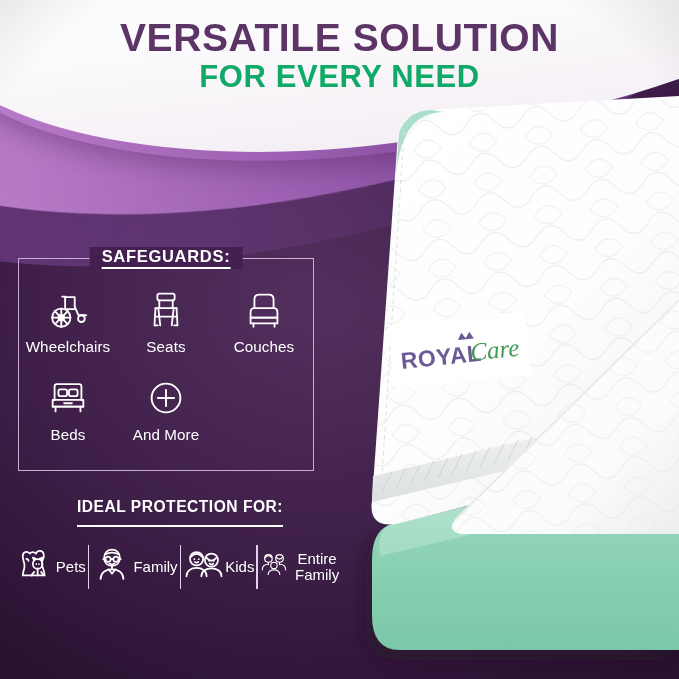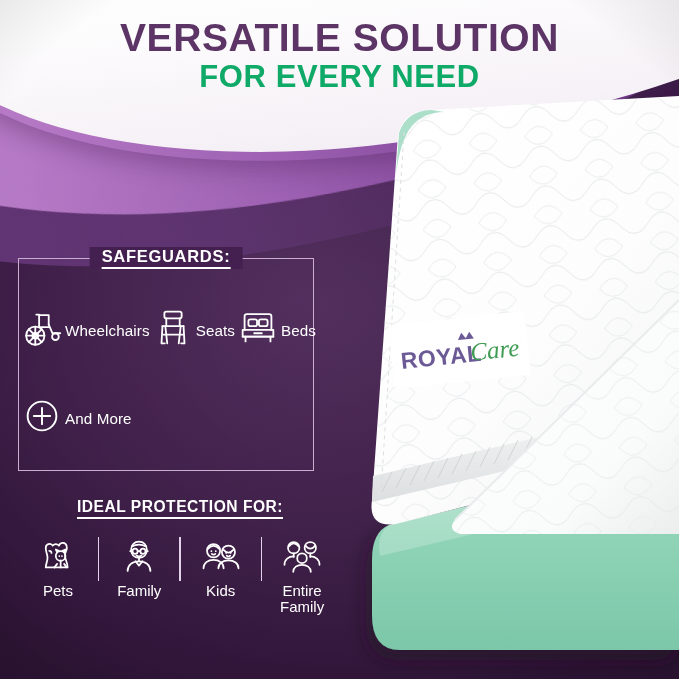--- a/index.html
+++ b/index.html
@@ -96,21 +96,21 @@
     border-bottom:2px solid #ffffff;
     padding-bottom:1px; display:inline-block;
   }
   .sg-grid {
     position:absolute; left:0; right:0; top:22px;
     display:grid;
     grid-template-columns:repeat(3,1fr);
     grid-template-rows:repeat(2,88px);
   }
   .sg-cell {
-    display:flex; flex-direction:row;
+    display:flex; flex-direction:column;
     align-items:center; justify-content:flex-start;
     padding-top:6px;
   }
   .sg-icon { width:46px; height:46px; display:block; }
   .sg-icon svg { width:100%; height:100%; display:block; }
   .sg-label {
     margin-top:5px;
     color:#ffffff; font-size:15.2px; font-weight:400;
     letter-spacing:0.1px; white-space:nowrap;
   }
@@ -119,30 +119,30 @@
   .ideal {
     position:absolute; left:18px; top:498px; width:324px;
     z-index:7;
   }
   .ideal-title {
     text-align:center;
     color:#ffffff; font-size:15.6px; font-weight:700;
     letter-spacing:0.5px;
   }
   .ideal-title span {
-    border-bottom:2px solid #ffffff; padding-bottom:1px;
+    border-bottom:2px solid #ffffff; padding-bottom:9px;
     display:inline-block;
   }
   .ideal-row {
     margin-top:16px;
     display:flex; align-items:flex-start; justify-content:center;
   }
   .ip-cell {
     flex:1 1 0;
-    display:flex; flex-direction:column; align-items:center;
+    display:flex; flex-direction:row; align-items:center;
     position:relative;
     padding:0 2px;
   }
   .ip-icon { width:42px; height:42px; }
   .ip-icon svg { width:100%; height:100%; display:block; }
   .ip-label {
     margin-top:6px;
     color:#ffffff; font-size:15px; text-align:center;
     line-height:1.08;
   }
@@ -292,20 +292,32 @@
           <path d="M13 22h22"></path>
           <path d="M13 22l-1 18M35 22l1 18"></path>
           <path d="M14 31h20"></path>
           <path d="M16 22l2 18M32 22l-2 18"></path>
           <path d="M12.5 40h3M32.5 40h3"></path>
         </svg>
       </span>
       <span class="sg-label">Seats</span>
     </div>
 
+    <div class="sg-cell">
+      <span class="sg-icon">
+        <svg viewBox="0 0 48 48" fill="none" stroke="#ffffff" stroke-width="1.9" stroke-linecap="round" stroke-linejoin="round">
+          <path d="M14 22V13c0-3 2-5 5-5h10c3 0 5 2 5 5v9"></path>
+          <path d="M14 22c-2.5 0-4 1.8-4 4v6h28v-6c0-2.2-1.5-4-4-4"></path>
+          <path d="M14 22h20"></path>
+          <path d="M10 32h28v6H10z"></path>
+          <path d="M13 38v3.5M35 38v3.5"></path>
+        </svg>
+      </span>
+      <span class="sg-label">Couches</span>
+    </div>
 
     <div class="sg-cell">
       <span class="sg-icon">
         <svg viewBox="0 0 48 48" fill="none" stroke="#ffffff" stroke-width="1.9" stroke-linecap="round" stroke-linejoin="round">
           <path d="M10 26V12c0-1.5 1-2.5 2.5-2.5h23C37 9.5 38 10.5 38 12v14"></path>
           <rect x="14" y="15" width="9" height="7" rx="2"></rect>
           <rect x="25" y="15" width="9" height="7" rx="2"></rect>
           <path d="M8 26h32v7H8z"></path>
           <path d="M8 33h32"></path>
           <path d="M11 33v5M37 33v5"></path>

